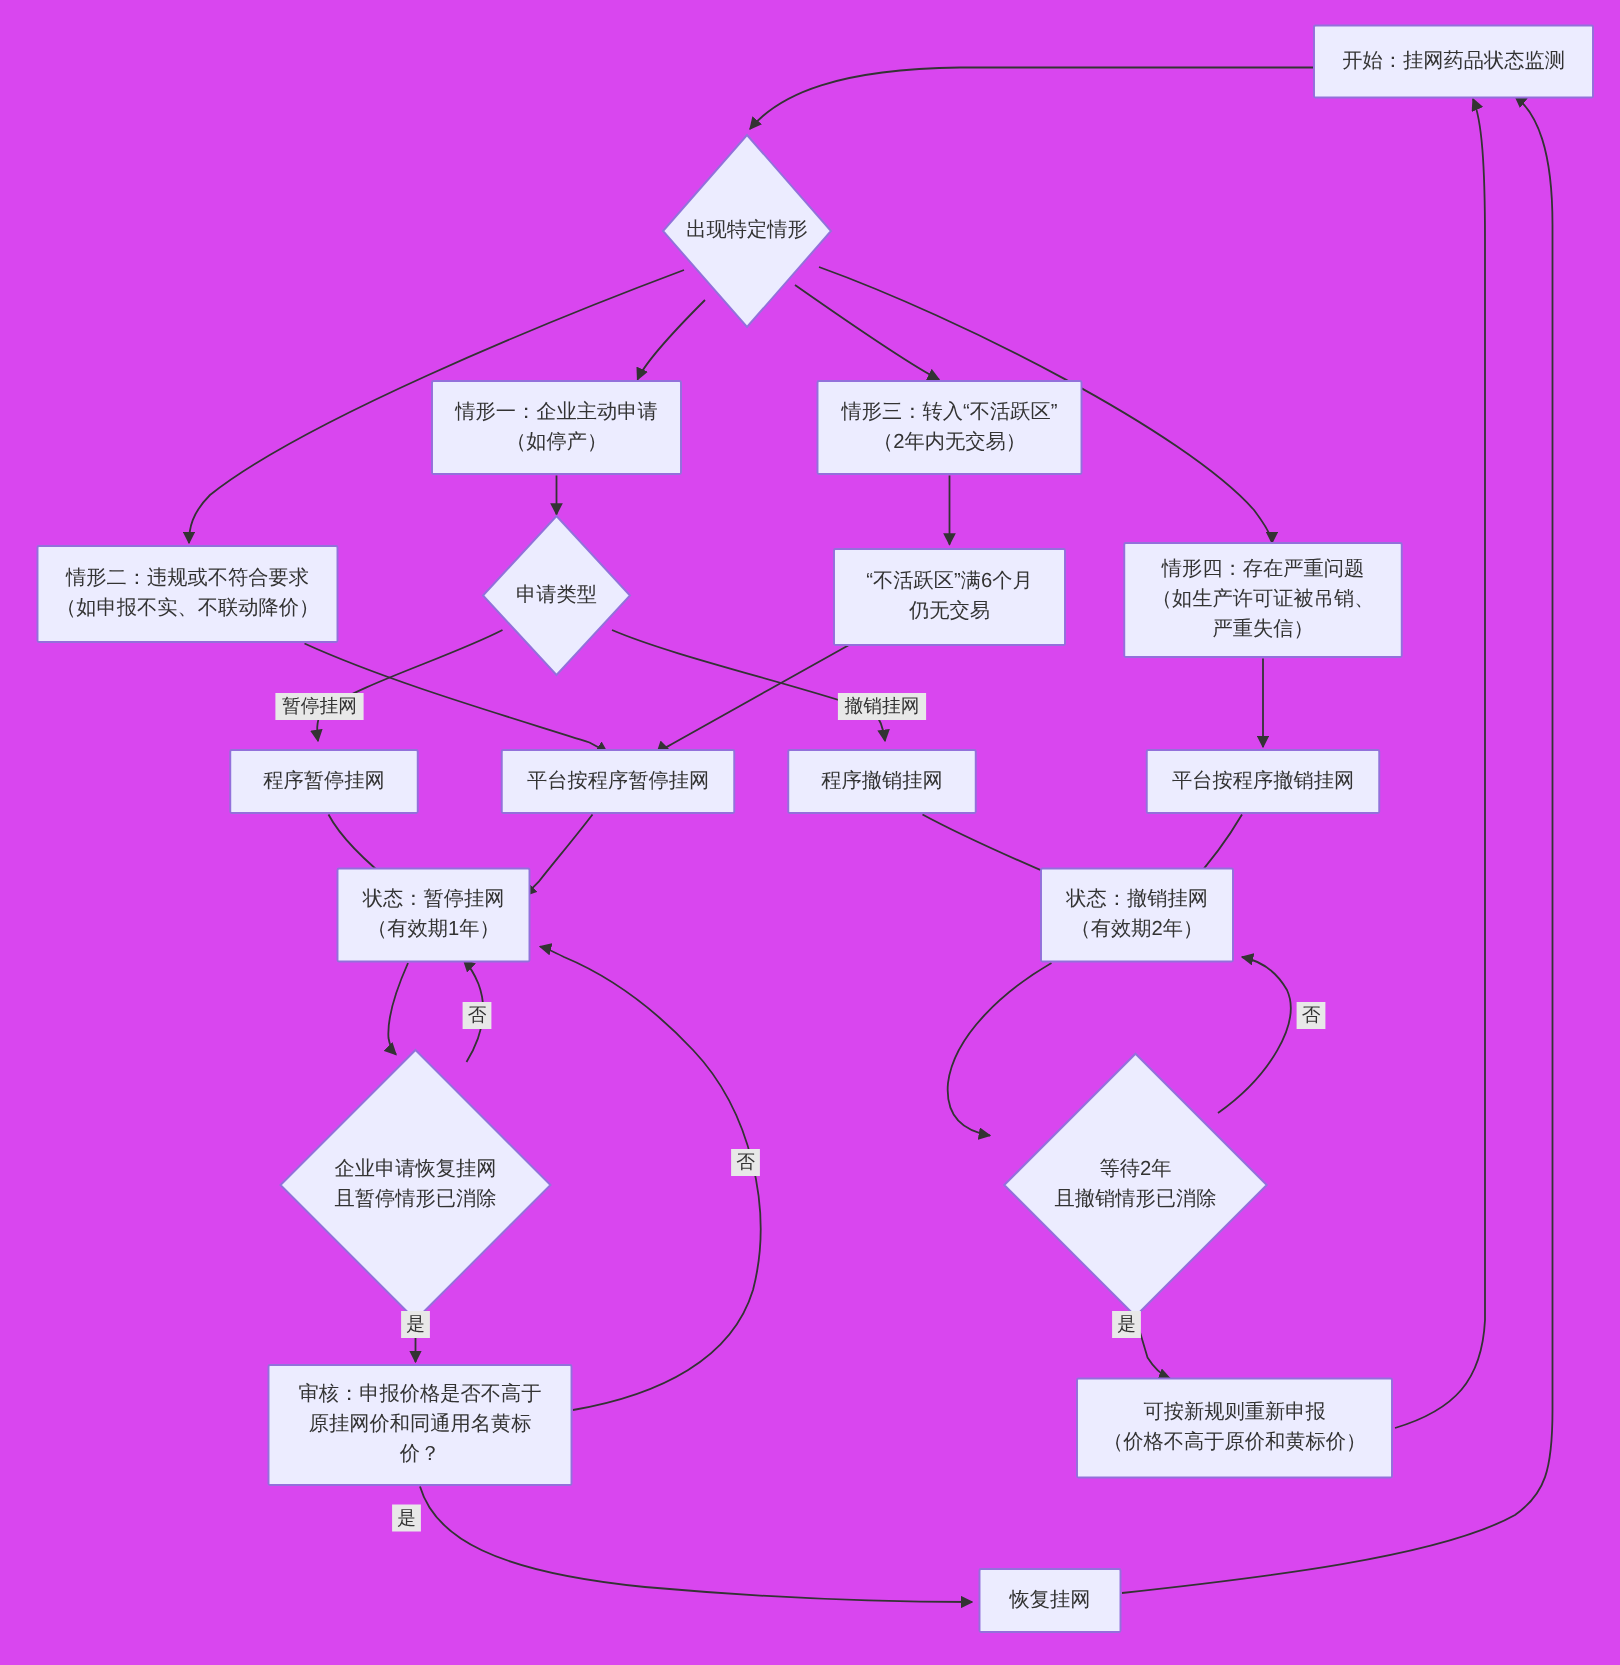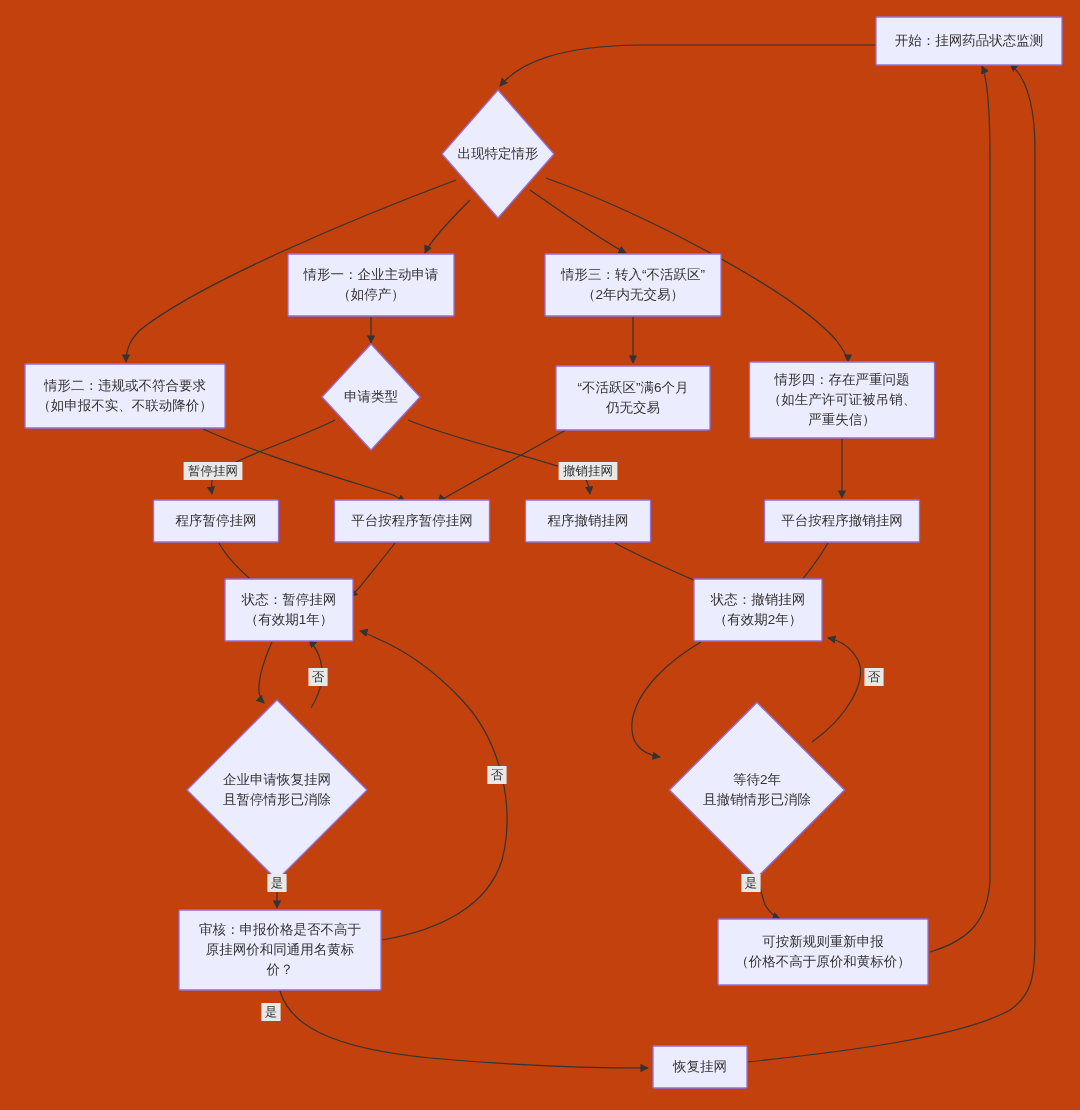--- a/index.html
+++ b/index.html
@@ -4,21 +4,21 @@
 <style>
   html, body {
     margin: 0;
     padding: 0;
     background: #ffffff;
   }
   #canvas {
     position: relative;
     width: 1080px;
     height: 1110px;
-    background: #c2410c;
+    background: #d946ef;
     font-family: "Liberation Sans", "DejaVu Sans", sans-serif;
     overflow: hidden;
   }
   svg#flow {
     position: absolute;
     top: 0; left: 0;
     width: 1080px;
     height: 1110px;
   }
   .edge-path {

